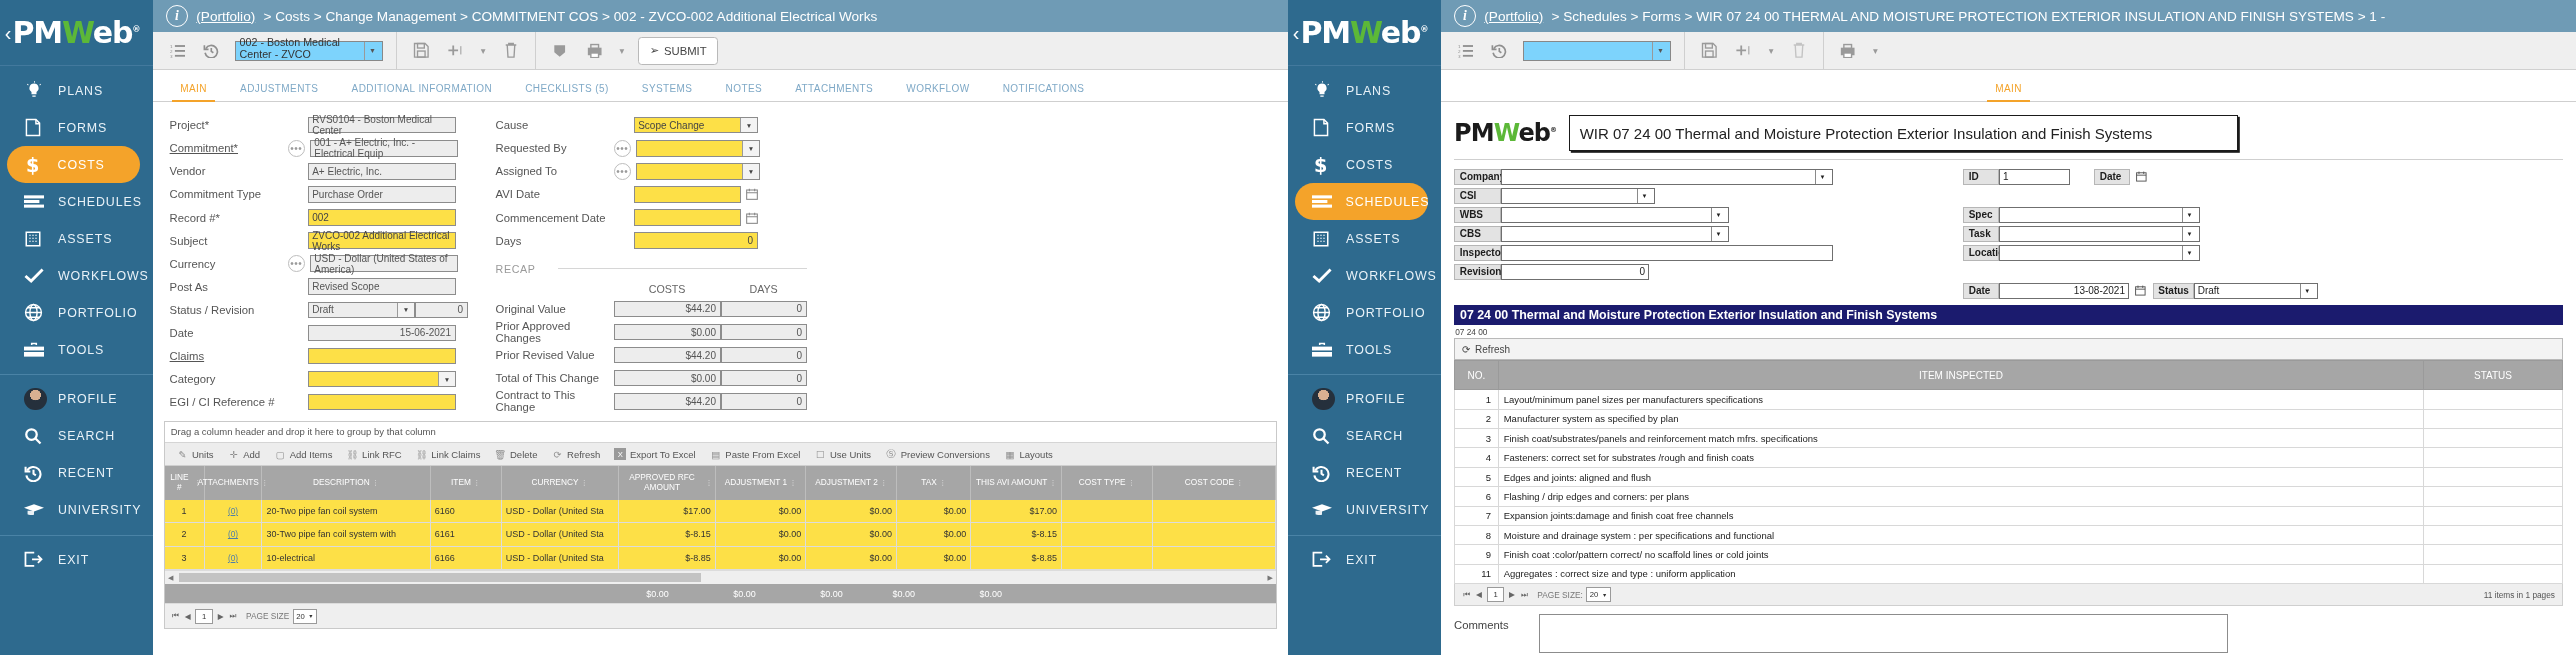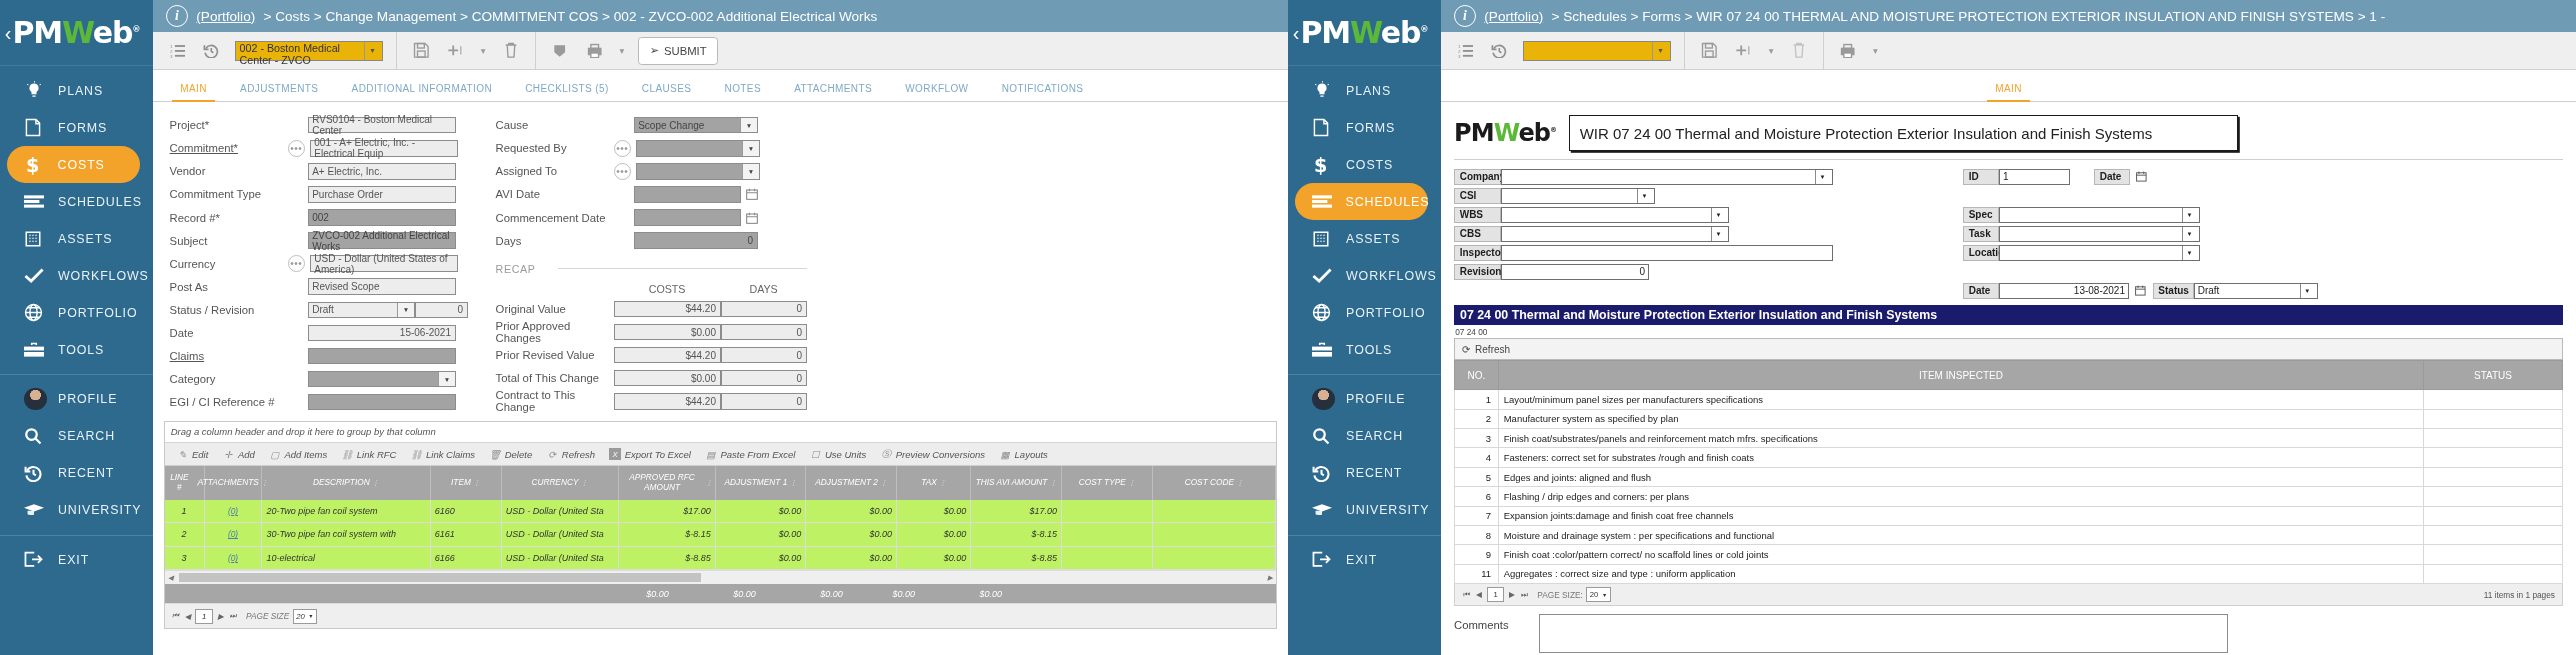--- a/index.html
+++ b/index.html
@@ -31,55 +31,55 @@
 
   
   .content{flex:1;min-width:0;display:flex;flex-direction:column;background:#fff;}
   .breadcrumb{height:32px;background:#6f9bb5;display:flex;align-items:center;padding-left:13px;gap:8.3px;color:#fff;font-size:13.6px;}
   .breadcrumb .info{width:20px;height:20px;border-radius:50%;border:1.5px solid #fff;display:flex;align-items:center;justify-content:center;font-size:13.6px;font-style:italic;font-weight:700;font-family:"Liberation Serif",serif;}
   .breadcrumb .crumb-link{text-decoration:underline;}
   .toolbar{height:37px;background:#efefef;border-bottom:0.6px solid #d0d0d0;display:flex;align-items:center;gap:0;}
   .tb-group{display:flex;align-items:center;height:100%;padding:0 13px;gap:12px;border-right:0.6px solid #cfcfcf;}
   .tb-group.last{border-right:none;}
   .tb-icon{width:22.5px;height:22.5px;display:flex;align-items:center;justify-content:center;color:#9a9a9a;cursor:pointer;}
-  .sel-box{height:20px;border:0.6px solid #888;background:#eab308;display:flex;align-items:flex-start;font-size:10.7px;color:#333;padding:0 2.4px 0 3.6px;box-sizing:border-box;}
+  .sel-box{height:20px;border:0.6px solid #888;background:#7dd3fc;display:flex;align-items:flex-end;font-size:10.7px;color:#333;padding:0 2.4px 0 3.6px;box-sizing:border-box;}
   .sel-box .caret{margin-left:3.6px;border-left:0.6px solid #999;height:100%;display:flex;align-items:center;padding:0 3.6px;color:#555;font-size:7px;}
   .submit-btn{height:26px;border:0.6px solid #b9b9b9;border-radius:3.6px;background:#fff;display:flex;align-items:center;gap:4.7px;padding:0 10.7px;font-size:11.3px;color:#444;cursor:pointer;}
 
   .tabs{height:31px;display:flex;align-items:flex-end;border-bottom:1.2px solid #cfcfcf;background:#fff;padding-left:10.7px;}
   .tab{font-size:10px;color:#7fa9c7;letter-spacing:0.4px;padding:0 16.6px 7px 16.6px;cursor:pointer;position:relative;}
   .tab.active{color:#f4a32a;}
   .tab.active:after{content:"";position:absolute;left:8.3px;right:8.3px;bottom:-1.2px;height:2.4px;background:#f4a32a;}
 
   
   .form-wrap{display:flex;padding:14px 0 0 0;}
   .form-col{display:flex;flex-direction:column;gap:4.7px;}
   .form-col.l{padding-left:16.6px;}
   .form-col.r{padding-left:28px;}
   .frow{display:flex;align-items:center;height:18.4px;}
   .flabel{font-size:11.3px;color:#555;width:118px;flex:0 0 118px;}
   .flabel.u{text-decoration:underline;}
   .dots{width:15.4px;height:15.4px;border-radius:50%;border:0.9px solid #bdbdbd;display:flex;align-items:center;justify-content:center;color:#9b9b9b;font-size:10px;letter-spacing:0.6px;margin-right:4.7px;flex:0 0 15.4px;}
   .dots-sp{width:20px;flex:0 0 20px;}
-  .fin{height:16.6px;border:0.6px solid #8c8c8c;box-sizing:border-box;font-size:10px;color:#444;display:flex;align-items:center;padding:0 3.6px;background:#a3a3a3;}
+  .fin{height:16.6px;border:0.6px solid #8c8c8c;box-sizing:border-box;font-size:10px;color:#444;display:flex;align-items:center;padding:0 3.6px;background:#fde047;}
   .fin.ro{background:#ededed;color:#555;}
   .fin.num{justify-content:flex-end;}
   .fin.dd{padding-right:0;}
   .dd-caret{margin-left:auto;width:15.4px;height:100%;border-left:0.6px solid #9a9a9a;display:flex;align-items:center;justify-content:center;font-size:6.5px;color:#444;background:#f3f3f3;}
   .cal{width:15.4px;height:15.4px;margin-left:3.6px;color:#777;display:flex;align-items:center;justify-content:center;}.w250{width:148px;}.w210{width:124px;}
   .w180{width:107px;}.w145{width:86px;}.w90{width:53px;}
   .recap-hdr{display:flex;align-items:center;gap:23px;margin:8.3px 0 3.6px 0;justify-content:flex-end;}
   .recap-hdr .t{font-size:10.7px;color:#9a9a9a;letter-spacing:0.6px;}
   .recap-hdr .line{flex:1;height:0.6px;background:#d6d6d6;}
   .recap-cols{display:flex;font-size:10.7px;color:#666;padding-left:118px;gap:0;}
   .recap-cols .c{width:107px;text-align:center;}
   .recap-cols .c2{width:86px;text-align:center;}
 
   
-  .grid{margin:9.5px 10.7px 0 10.7px;border:0.6px solid #c9c9c9;background:#bef264;font-style:italic;}
+  .grid{margin:9.5px 10.7px 0 10.7px;border:0.6px solid #c9c9c9;background:#fde047;}
   .grid-drag{height:20px;background:#fff;border-bottom:0.6px solid #d5d5d5;display:flex;align-items:center;padding-left:6px;font-size:9.5px;color:#555;}
   .grid-tb{height:22.5px;background:#ededed;border-bottom:0.6px solid #cfcfcf;display:flex;align-items:center;gap:0;padding-left:4.7px;}
   .gtb{display:flex;align-items:center;gap:3.6px;font-size:9.5px;color:#555;padding:0 7px;cursor:pointer;}
   .gtb .gi{width:12px;height:12px;display:flex;align-items:center;justify-content:center;color:#8d8d8d;}
   table.g{width:100%;border-collapse:collapse;table-layout:fixed;}
   table.g th{background:#a6a6a6;color:#fff;font-size:8.3px;font-weight:400;height:31px;border-right:0.6px solid #bdbdbd;padding:1.2px 2.4px;vertical-align:middle;line-height:1.15;}
   table.g th .hc{display:flex;align-items:center;justify-content:center;gap:2.4px;}
   table.g th .vd{color:#e6e6e6;font-size:7px;}
   table.g td{border:0.6px solid #dcdcdc;border-top:none;border-left:none;font-size:9px;color:#333;height:22.5px;padding:0 4.1px;overflow:hidden;white-space:nowrap;}
   table.g td.c{text-align:center;}
@@ -329,21 +329,21 @@
               <span>SUBMIT</span>
             </div>
           </div>
         </div>
 
         <div class="tabs">
           <div class="tab active">MAIN</div>
           <div class="tab">ADJUSTMENTS</div>
           <div class="tab">ADDITIONAL INFORMATION</div>
           <div class="tab">CHECKLISTS (5)</div>
-          <div class="tab">CLAUSES</div>
+          <div class="tab">SYSTEMS</div>
           <div class="tab">NOTES</div>
           <div class="tab">ATTACHMENTS</div>
           <div class="tab">WORKFLOW</div>
           <div class="tab">NOTIFICATIONS</div>
         </div>
 
         <div class="form-wrap">
           <div class="form-col l">
             <div class="frow">
                 <span class="flabel">Project*</span>
@@ -506,21 +506,21 @@
                 <span class="fin ro num w145">0</span>
               </div>
           </div>
         </div>
 
         <div class="grid">
           <div class="grid-drag">Drag a column header and drop it here to group by that column</div>
           <div class="grid-tb">
             <span class="gtb">
                 <span class="gi">✎</span>
-                <span>Edit</span>
+                <span>Units</span>
               </span>
             <span class="gtb">
                 <span class="gi">✛</span>
                 <span>Add</span>
               </span>
             <span class="gtb">
                 <span class="gi">▢</span>
                 <span>Add Items</span>
               </span>
             <span class="gtb">

